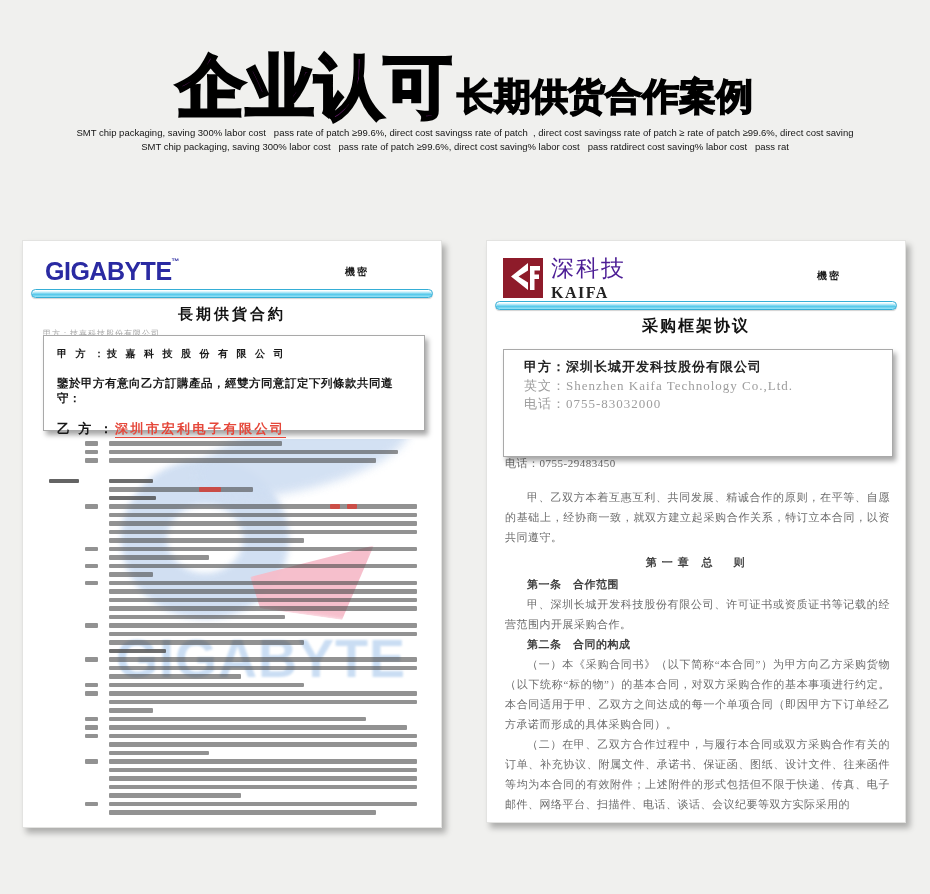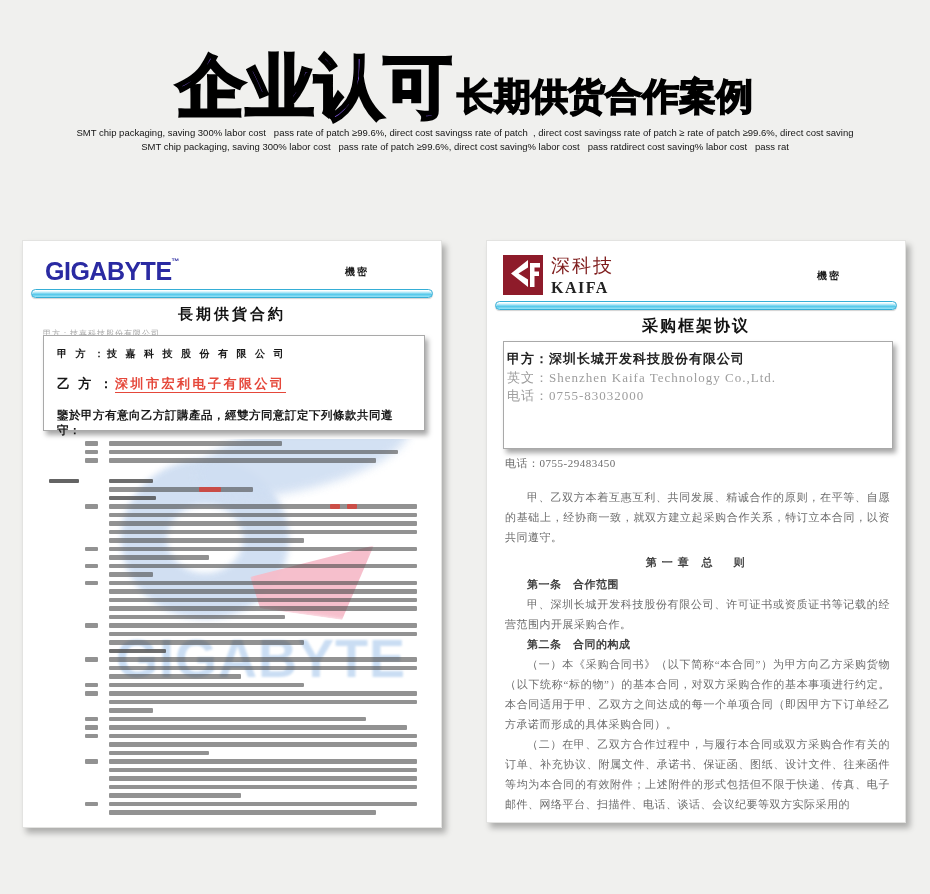--- a/index.html
+++ b/index.html
@@ -12,21 +12,21 @@
   }
   .serif { font-family:"Liberation Serif","DejaVu Serif",serif; }
 
   
   .hero { position:absolute; top:0; left:0; width:930px; text-align:center; }
   .hero-title-row{
     display:flex; justify-content:center; align-items:flex-end;
     margin-top:40px; height:80px; gap:4px;
   }
   .hero-main{
-    font-size:68px; line-height:1; font-weight:900; color:#8b5cf6;
+    font-size:68px; line-height:1; font-weight:900; color:#701a75;
     letter-spacing:1px; -webkit-text-stroke:3px #000;
   }
   .hero-sub{
     font-size:37px; line-height:1; font-weight:900; color:#050505;
     -webkit-text-stroke:1.5px #000; padding-bottom:5px;
   }
   .tagline{
     width:930px; text-align:center; font-size:9.5px; color:#141414;
     white-space:pre; letter-spacing:0; line-height:14px;
   }
@@ -81,28 +81,28 @@
     position:absolute; background:#fff; border:1px solid #a9a9a9;
     box-shadow:3px 4px 5px rgba(0,0,0,.35); z-index:5;
   }
   .callout-left{ top:94px; left:20px; width:382px; height:96px; padding:9px 13px; }
   .co-row{ color:#181818; }
   .co-a{ font-size:10px; font-weight:bold; letter-spacing:3px; margin-top:2px; }
   .co-b{ font-size:13px; font-weight:bold; letter-spacing:2.5px; margin-top:14px; }
   .red-link{ color:#e5473a; border-bottom:1px solid #e5473a; padding-bottom:1px; }
   .co-pre{ font-size:11.5px; font-weight:bold; margin-top:15px; letter-spacing:.5px; }
 
-  .callout-right{ top:100px; left:16px; width:390px; height:108px; padding:8px 3px; }
+  .callout-right{ top:108px; left:16px; width:390px; height:108px; padding:8px 20px; }
   .kc-row{ font-size:13px; font-weight:bold; color:#222; line-height:18.5px; letter-spacing:1px; }
   .kc-row.muted{ color:#9d9d9d; filter:blur(.35px); font-weight:normal; }
 
   
   .kaifa-head{ position:absolute; top:12px; left:16px; display:flex; gap:8px; align-items:center; }
   .kf-mark{ width:40px; height:40px; display:block; }
-  .kaifa-cn{ font-size:19px; color:#7f1d1d; letter-spacing:2px; }
+  .kaifa-cn{ font-size:23px; color:#4c1d95; letter-spacing:2px; }
   .kaifa-en{ font-size:16px; color:#222; letter-spacing:1.5px; font-weight:bold; }
 
   
   .gig-body{
     position:absolute; top:198px; left:20px; right:14px; bottom:8px;
     overflow:hidden;
   }
   .wm{ position:absolute; z-index:0; }
   .wm-arc{
     left:78px; top:20px; width:168px; height:160px; border-radius:50%;
@@ -165,22 +165,22 @@
 
   <section class="doc doc-left">
     <div class="gig-logo"><span>GIGABYTE</span><sup class="tm">™</sup></div>
     <div class="confidential conf-left">機密</div>
     <div class="aquabar"></div>
     <h2 class="doc-title serif">長期供貨合約</h2>
     <div class="faded-line serif">甲方：技嘉科技股份有限公司</div>
 
     <div class="callout callout-left serif">
       <div class="co-row co-a">甲 方 ：技 嘉 科 技 股 份 有 限 公 司</div>
+      <div class="co-row co-pre">鑒於甲方有意向乙方訂購產品，經雙方同意訂定下列條款共同遵守：</div>
       <div class="co-row co-b"><span>乙 方 ：</span><span class="red-link">深圳市宏利电子有限公司</span></div>
-      <div class="co-row co-pre">鑒於甲方有意向乙方訂購產品，經雙方同意訂定下列條款共同遵守：</div>
     </div>
 
     <div class="gig-body">
       <div class="wm wm-arc"></div>
       <div class="wm wm-arc2"></div>
       <div class="wm wm-wing"></div>
       <div class="wm wm-text">GIGABYTE</div>
       <div id="blines">
           <div class="bl bl-m">
             <i class="mk"></i>

